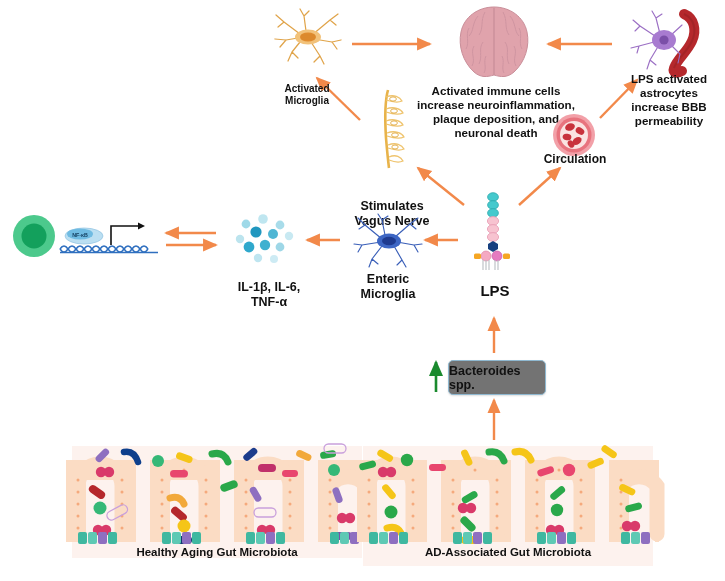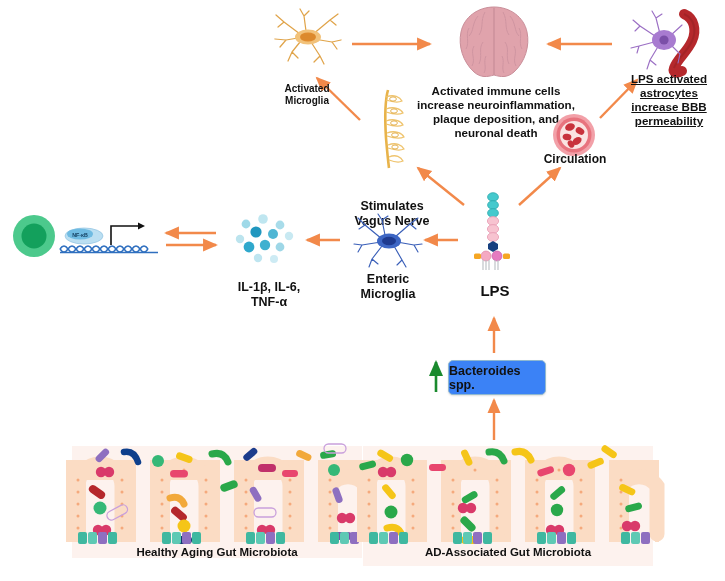--- a/index.html
+++ b/index.html
@@ -9,21 +9,21 @@
   .lbl{position:absolute;text-align:center;font-weight:bold;line-height:1.22;color:#111;}
   .node{position:absolute;}
   svg{display:block;overflow:visible;}
 
   
   .arrows{position:absolute;inset:0;pointer-events:none;}
 
   
   #bacteroides-box{
     position:absolute;left:448px;top:360px;width:96px;height:33px;
-    background:#3b82f6;border:1px solid #8FB8D0;border-radius:5px;
+    background:#737373;border:1px solid #8FB8D0;border-radius:5px;
     display:flex;align-items:center;justify-content:flex-end;
     font-size:12.5px;font-weight:bold;color:#111;box-shadow:0 1px 2px rgba(0,0,0,.13);
   }
 
   
   .gutpanel{position:absolute;background:#FDF2EE;}
   .gutlabel{position:absolute;width:100%;text-align:center;font-weight:bold;font-size:11.5px;color:#111;}
 </style>
 </head>
 <body>
@@ -117,21 +117,21 @@
         <path d="M30,30 L12,18 M12,18 L5,12 M12,18 L7,23"></path>
         <path d="M30,33 L11,38 M11,38 L3,40 M11,38 L9,45"></path>
         <path d="M31,37 L22,52 M22,52 L19,61 M22,52 L28,57"></path>
         <path d="M32,26 L28,10 M28,10 L24,3 M28,10 L34,6"></path>
         <path d="M42,28 L54,17 M42,36 L52,46 M52,46 L50,55"></path>
       </g>
       <ellipse cx="36" cy="32" rx="12" ry="10" fill="#A87BD0"></ellipse>
       <circle cx="36" cy="32" r="4.6" fill="#7B4FA8"></circle>
     </svg>
   </div>
-  <div class="lbl" style="left:616px;top:72px;width:106px;font-size:11.6px;text-decoration:underline;">
+  <div class="lbl" style="left:616px;top:72px;width:106px;font-size:11.6px;">
     <div>LPS activated</div>
     <div>astrocytes</div>
     <div>increase BBB</div>
     <div>permeability</div>
   </div>
 
   <div class="node" style="left:551px;top:112px;">
     <svg width="46" height="46" viewBox="0 0 46 46">
       <circle cx="23" cy="23" r="21" fill="#F2A0A8"></circle>
       <circle cx="23" cy="23" r="17.5" fill="#E8737E"></circle>

